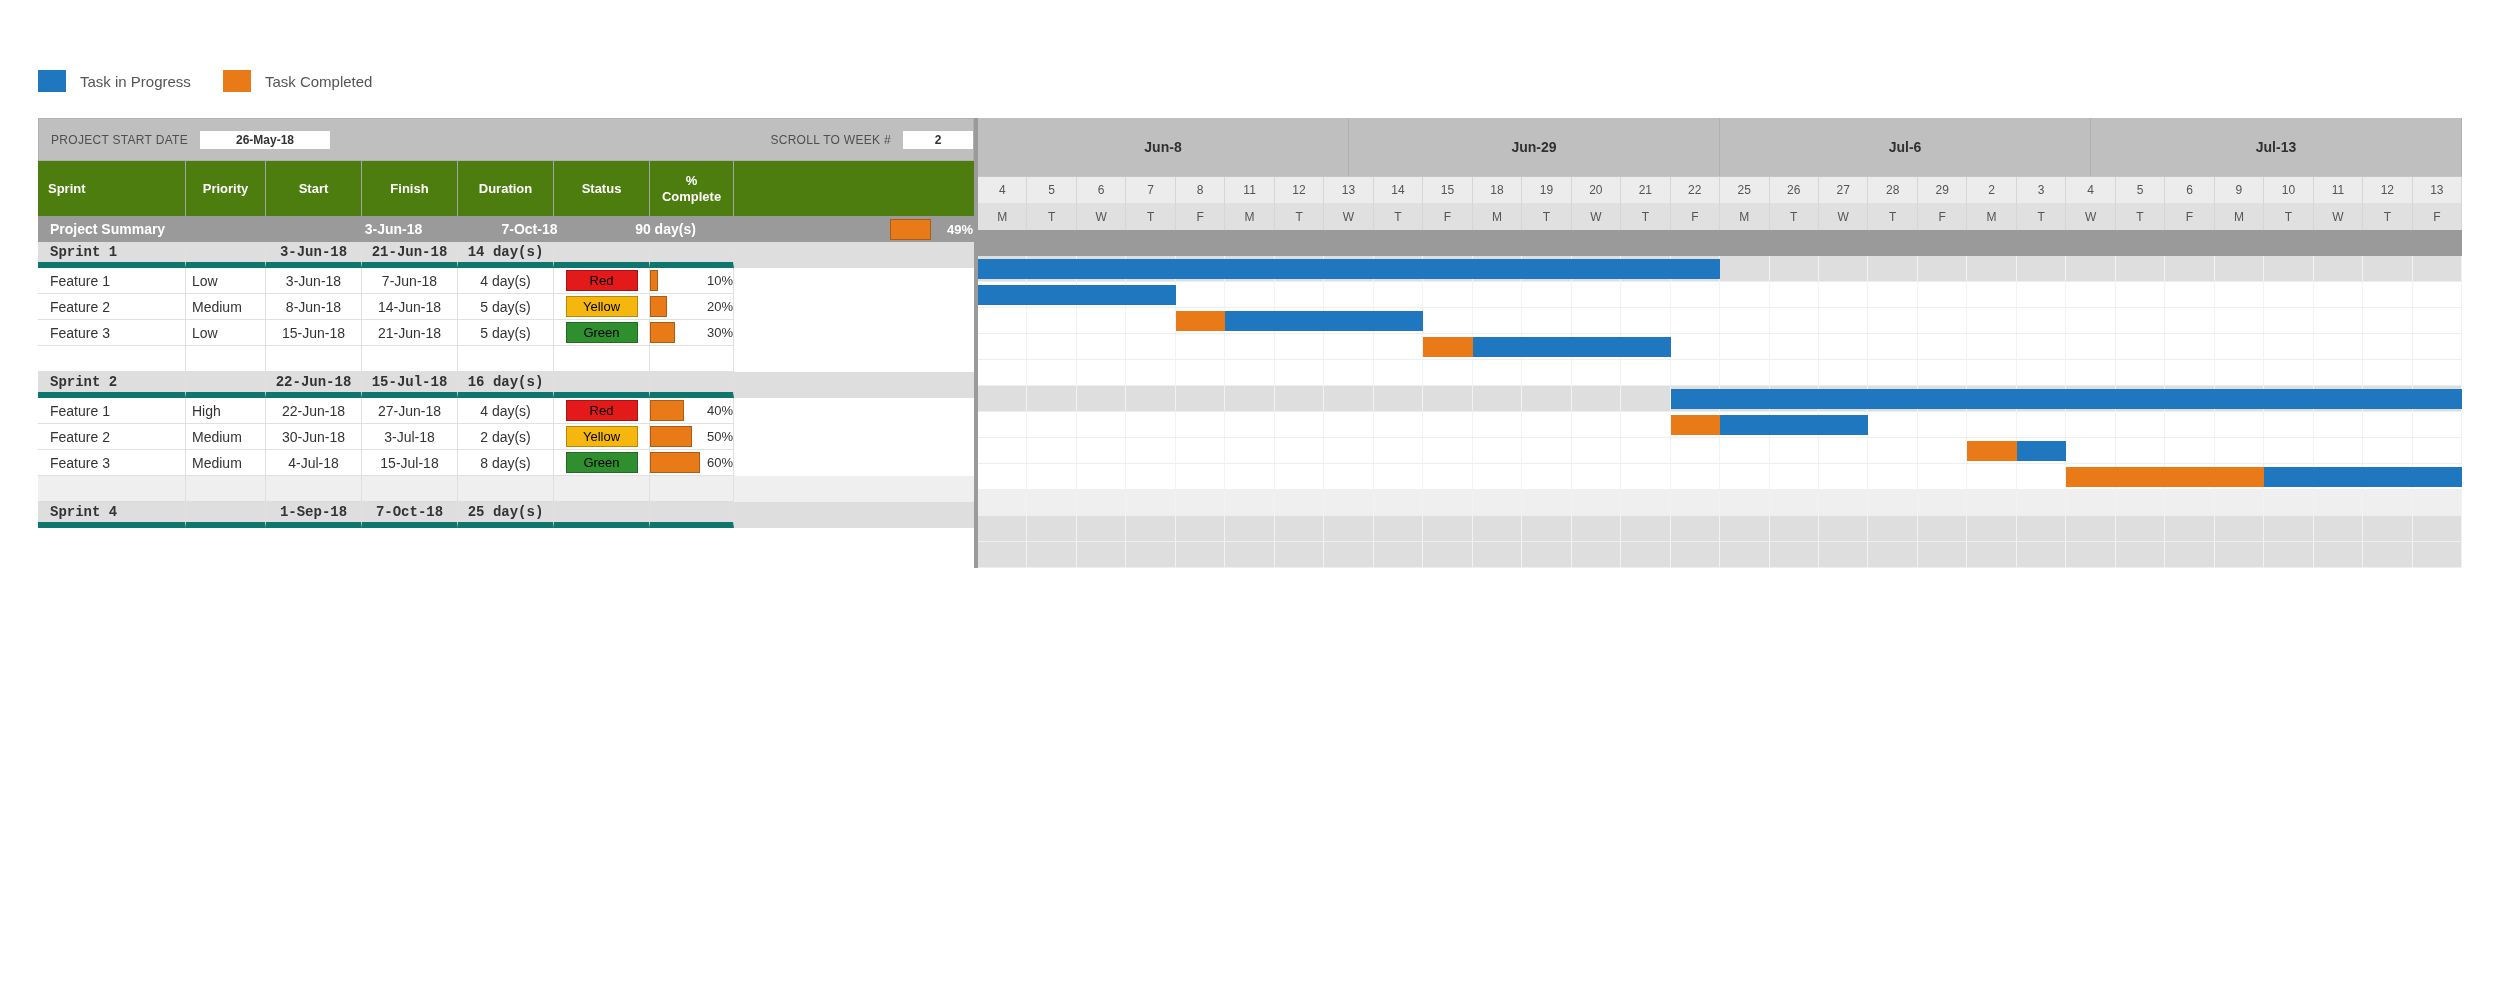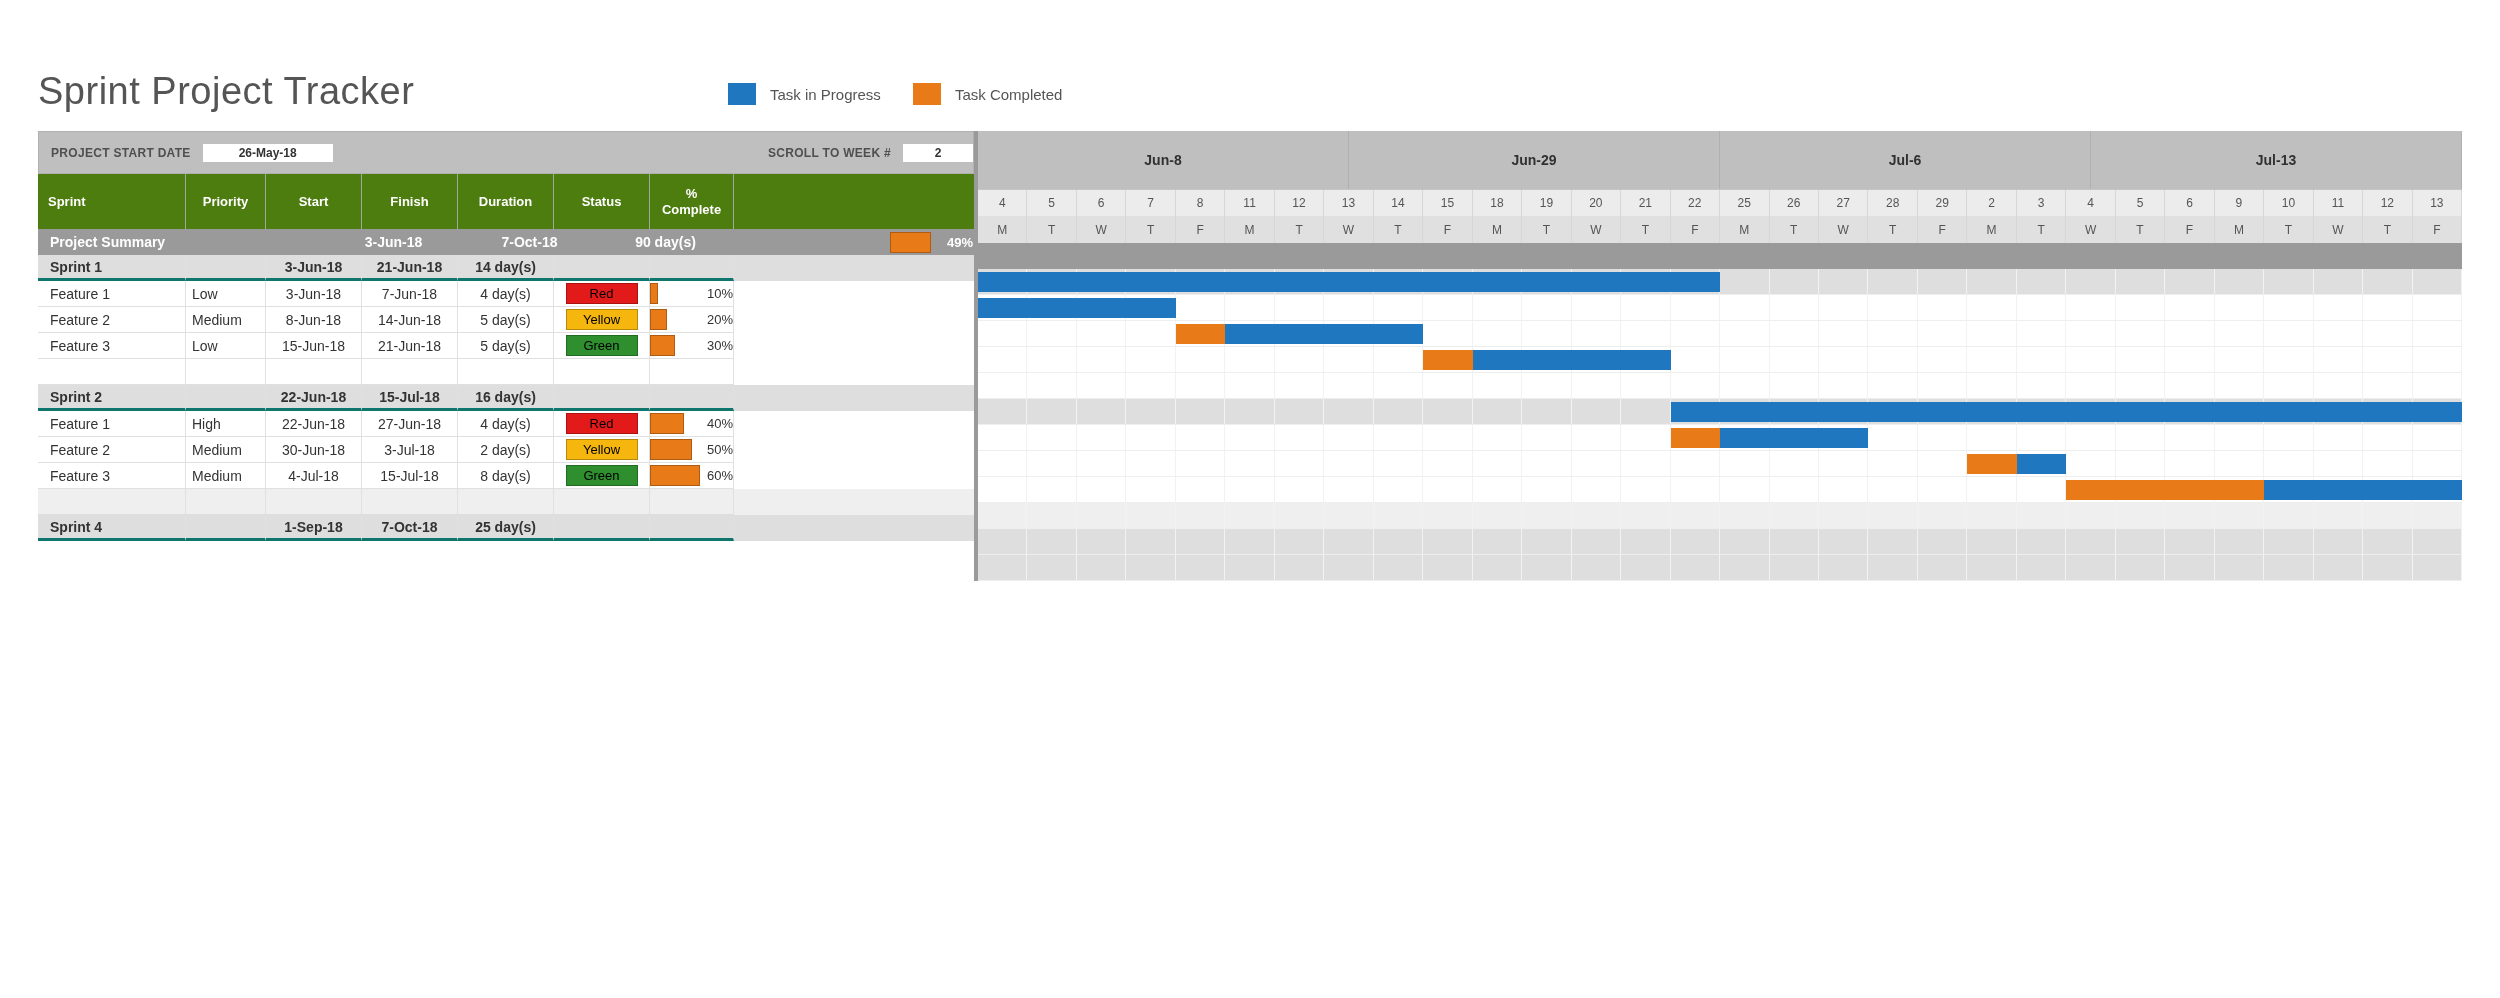--- a/index.html
+++ b/index.html
@@ -39,21 +39,21 @@
   .right { flex: 1; overflow: hidden; border-left: 4px solid #9a9a9a; }
 
   
   .controls {
     background: #bfbfbf;
     height: 43px;
     display: flex;
     align-items: center;
     border: 1px solid #b0b0b0;
   }
-  .controls .lbl { font-weight: bold; font-size: 12px; color:#4f4f4f; padding: 0 12px; letter-spacing:.3px;}
+  .controls .lbl { font-weight: normal; font-size: 12px; color:#4f4f4f; padding: 0 12px; letter-spacing:.3px;}
   .controls .field {
     background: #fff;
     height: 18px;
     display:flex; align-items:center; justify-content:center;
     font-weight: bold; font-size:12px;
     min-width: 130px;
   }
   .controls .spacer { flex:1; }
   .controls .field.small{ min-width:70px;}
 
@@ -87,21 +87,21 @@
     padding: 0 6px;
     border-right: 1px solid #e0e0e0;
     border-bottom: 1px solid #e0e0e0;
     white-space: nowrap;
   }
   .row .name { padding-left:12px; }
   .row .c-center { justify-content:center; }
   .row.summary { background:#9a9a9a; color:#fff; font-weight:bold; border-bottom:none;gap:40px;}
   .row.summary > div { border-right:1px solid #9a9a9a; border-bottom:none;}
   .row.sprint  { background:#dedede; font-weight:bold; }
-  .row.sprint > div { border-bottom:3px solid #0f766e;}
+  .row.sprint > div { border-bottom:6px solid #0f766e;font-family:Liberation Mono, monospace;}
   .row.task    { background:#fff; }
   .row.blank   { background:#fff; height:26px; }
   .row.blank > div { border-bottom:1px solid #e0e0e0;}
   .row.altblank{ background:#efefef; height:26px;}
   .row.altblank > div { border-bottom:1px solid #ddd;}
 
   .status-pill {
     width: 72px; height:21px;
     display:flex; align-items:center; justify-content:center;
     color:#000; font-size:13px;
@@ -153,21 +153,20 @@
   .grow.altblank{ background:#efefef;}
   .bar {
     position:absolute;
     top:3px; height:20px;
   }
 </style>
 </head>
 <body>
 
 <div class="topbar">
-  <div class="title">Sprint Project Tracker</div>
   <div class="legend">
     <div class="legend-item">
       <span class="swatch" style="background:#1f77c0"></span>
       <span>Task in Progress</span>
     </div>
     <div class="legend-item">
       <span class="swatch" style="background:#e87b17"></span>
       <span>Task Completed</span>
     </div>
   </div>

